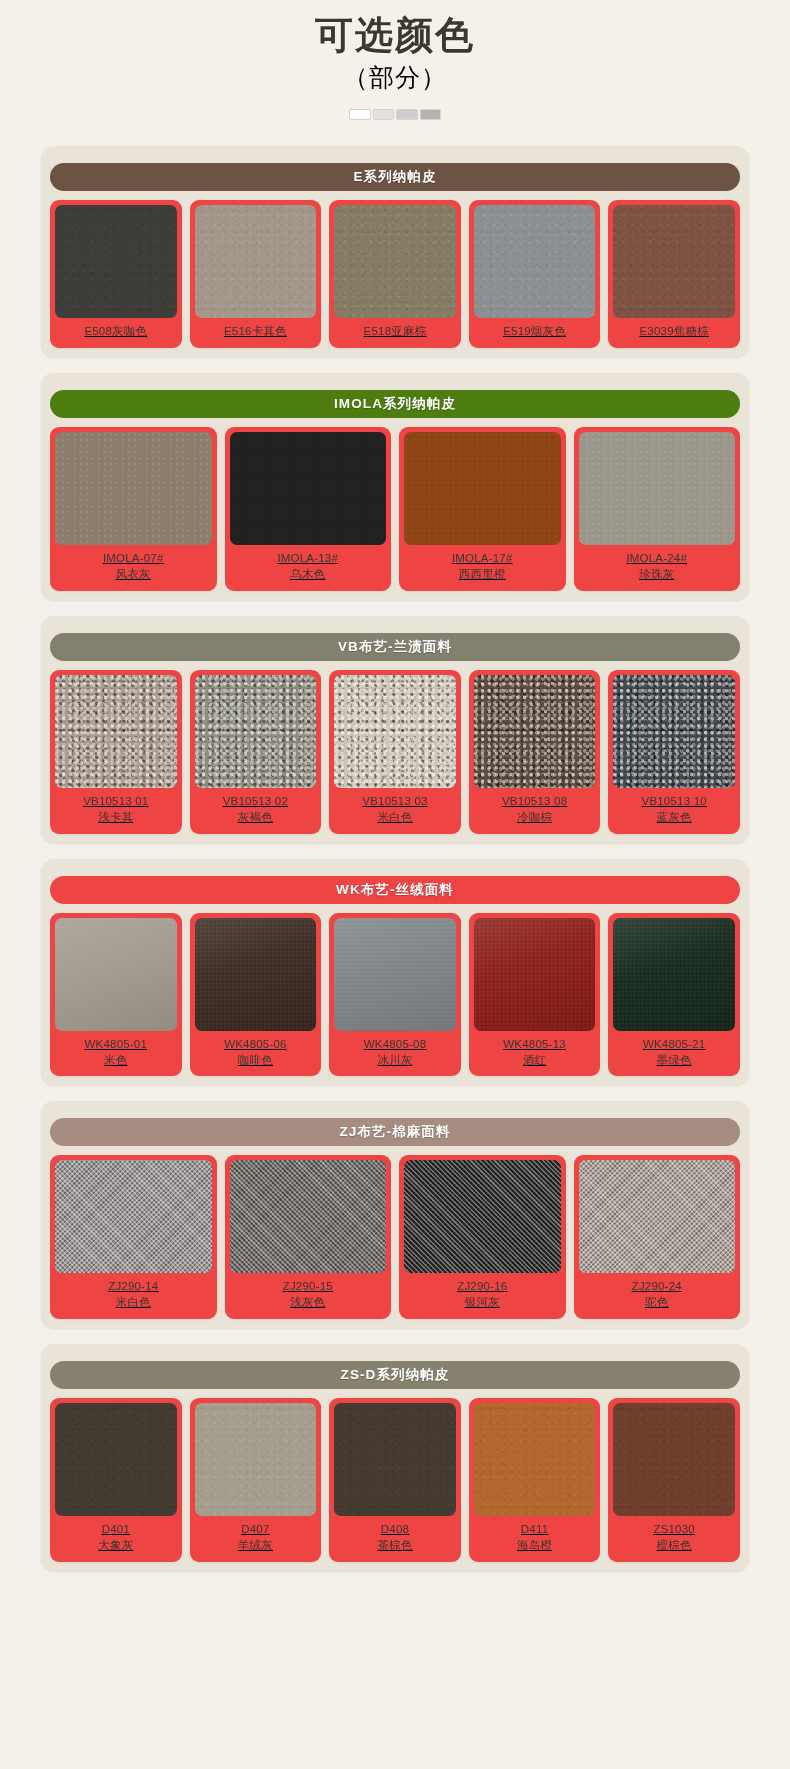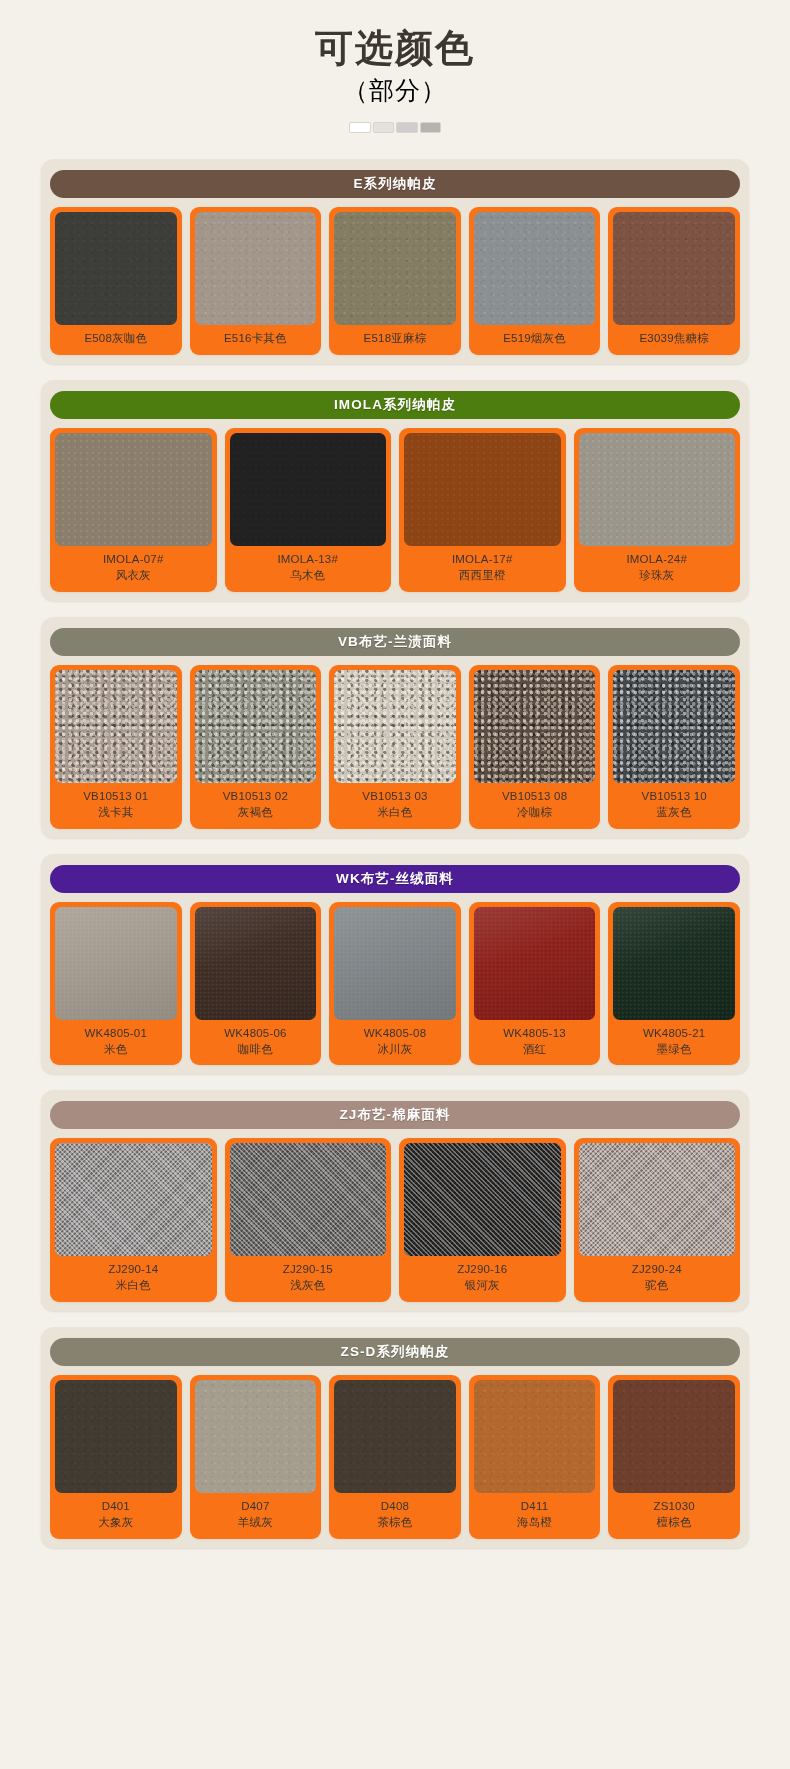--- a/index.html
+++ b/index.html
@@ -14,23 +14,22 @@
     font-family: "Liberation Sans", "DejaVu Sans", sans-serif;
     width: 790px;
     min-height: 1769px;
     background: #f4f1ea;
     padding: 0 0 28px 0;
     -webkit-font-smoothing: antialiased;
   }
 
   
   .page-header {
-    padding-top: 18px;
+    padding-top: 12px;
     text-align: center;
-    margin-top: 7px;
   }
 
   .page-title {
     font-size: 38px;
     font-weight: 700;
     color: #3c3731;
     letter-spacing: 2px;
     line-height: 1.22;
     text-shadow: 0 1px 0 rgba(255,255,255,0.55);
   }
@@ -63,21 +62,21 @@
     margin-top: 26px;
     display: flex;
     flex-direction: column;
     gap: 16px;
     padding: 0 41px;
   }
 
   .section {
     background: #e9e3d8;
     border-radius: 13px;
-    padding: 9px 9px 9px 9px;
+    padding: 15px 9px 9px 9px;
     box-shadow: 0 1px 2px rgba(120,108,92,0.16);
   }
 
   .section-header {
     border-radius: 20px;
     height: 28px;
     display: flex;
     align-items: center;
     justify-content: center;
     color: #ffffff;
@@ -88,27 +87,28 @@
     text-shadow: 0 1px 1px rgba(0,0,0,0.22);
   }
 
   .swatch-row {
     display: flex;
     gap: 8px;
   }
 
   .swatch-card {
     flex: 1 1 0;
-    background: #f97316;
+    background: #ef4444;
     border-radius: 9px;
     padding: 5px 5px 0 5px;
     display: flex;
     flex-direction: column;
     overflow: hidden;
     box-shadow: 0 1px 2px rgba(120,108,92,0.10);
+    text-decoration: underline;
   }
 
   .swatch-chip {
     width: 100%;
     height: 113px;
     border-radius: 7px;
     position: relative;
     overflow: hidden;
   }
 
@@ -270,21 +270,21 @@
           <div class="swatch-chip tex-boucle" style="background: rgb(93, 75, 61);"></div>
           <div class="swatch-label"><span>VB10513 08</span><span class="line2">冷咖棕</span></div>
         </div>
         <div class="swatch-card">
           <div class="swatch-chip tex-boucle" style="background: rgb(68, 72, 76);"></div>
           <div class="swatch-label"><span>VB10513 10</span><span class="line2">蓝灰色</span></div>
         </div>
       </div>
     </div>
     <div class="section">
-      <div class="section-header" style="background: #4c1d95;">WK布艺-丝绒面料</div>
+      <div class="section-header" style="background: #ef4444;">WK布艺-丝绒面料</div>
       <div class="swatch-row">
         <div class="swatch-card">
           <div class="swatch-chip tex-velvet" style="background: rgb(163, 154, 142);"></div>
           <div class="swatch-label"><span>WK4805-01</span><span class="line2">米色</span></div>
         </div>
         <div class="swatch-card">
           <div class="swatch-chip tex-velvet" style="background: rgb(59, 42, 34);"></div>
           <div class="swatch-label"><span>WK4805-06</span><span class="line2">咖啡色</span></div>
         </div>
         <div class="swatch-card">

